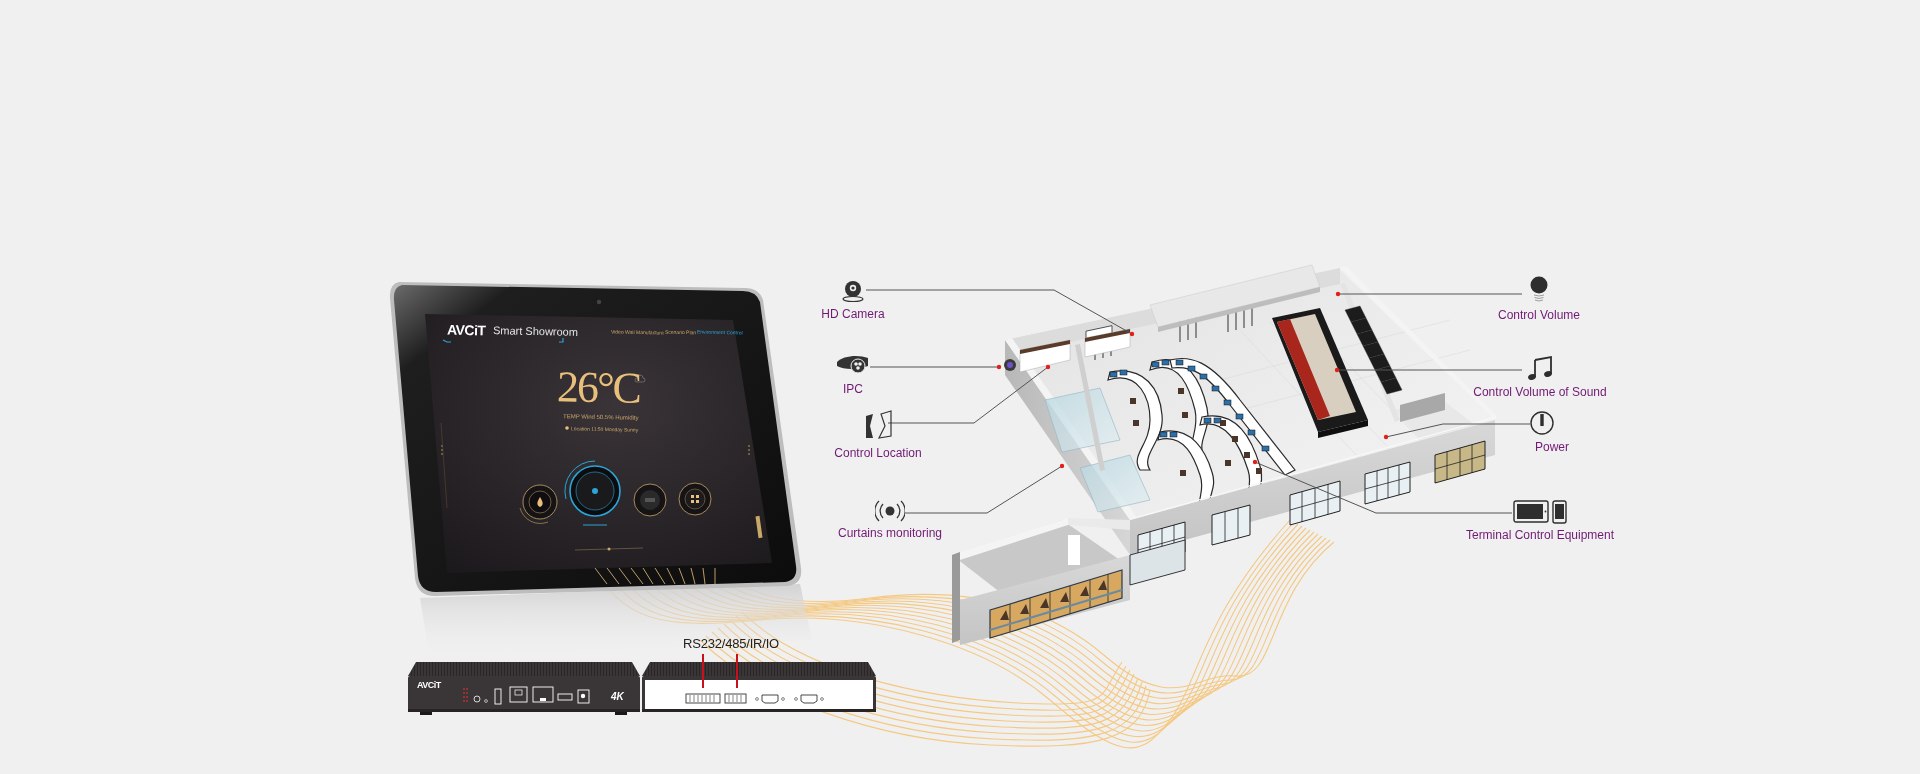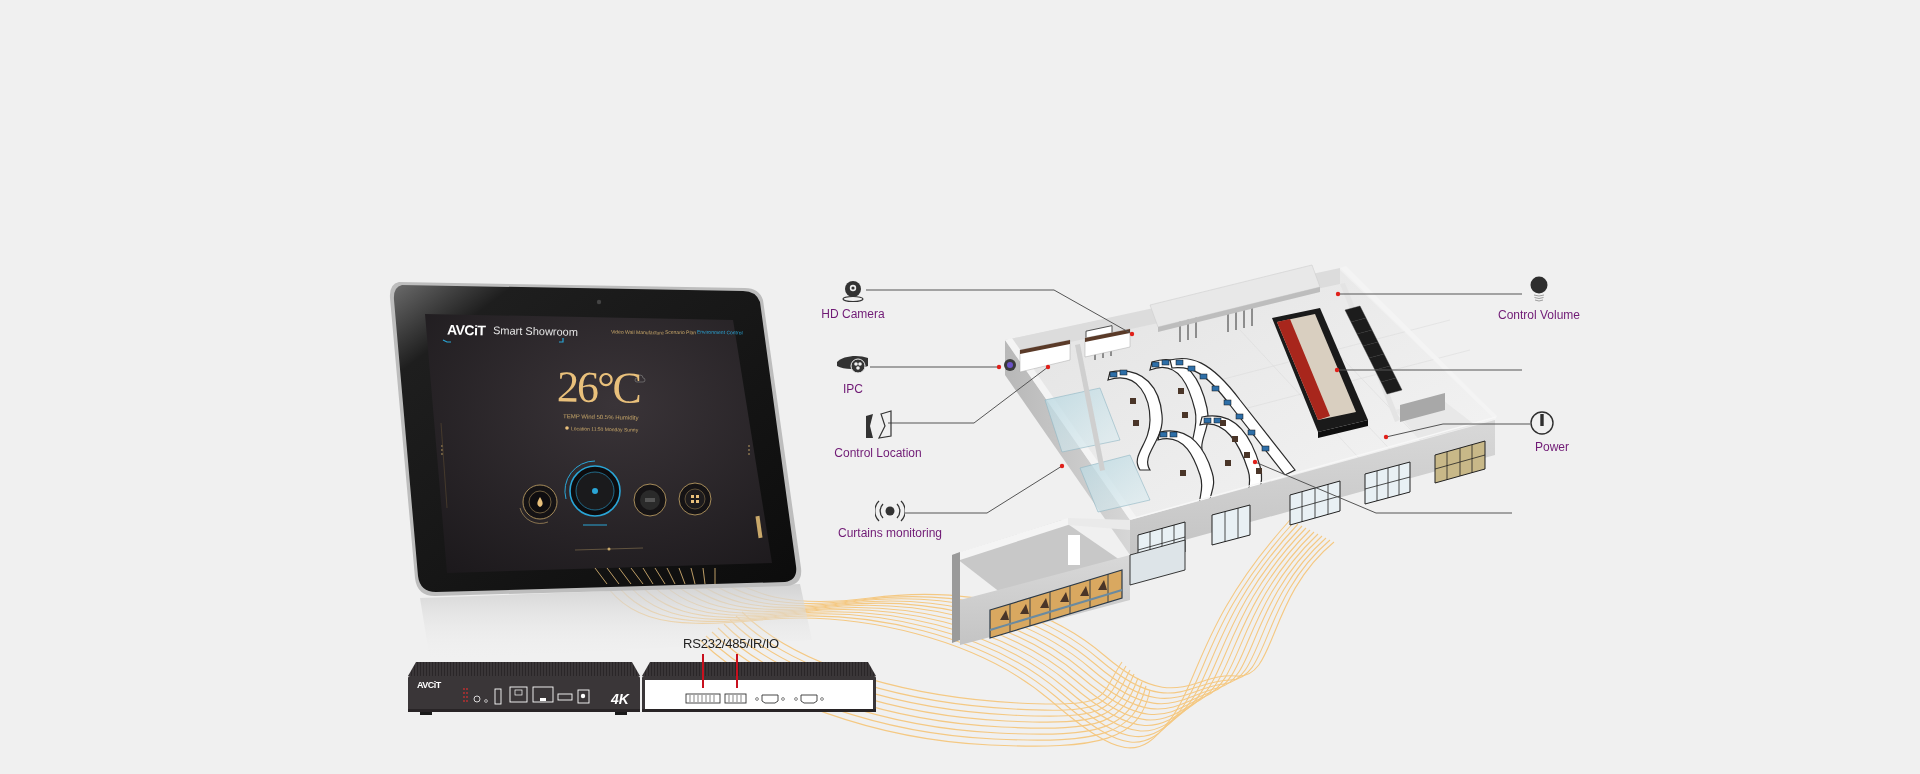--- a/index.html
+++ b/index.html
@@ -29,21 +29,21 @@
   
   .device-label {
     position:absolute; left:683px; top:636px;
     font-size:13px; color:#222; font-family:"Liberation Sans", sans-serif;
     letter-spacing:-0.2px;
   }
   .box-brand {
     position:absolute; left:417px; top:680px; color:#fff; font-size:9px; font-weight:bold; letter-spacing:-0.5px;
   }
   .box-4k {
-    position:absolute; left:611px; top:691px; color:#fff; font-size:14px; font-weight:bold; font-style:italic;
+    position:absolute; left:611px; top:691px; color:#fff; font-size:10px; font-weight:bold; font-style:italic;
   }
 
   
   .callout {
     position:absolute; text-align:center; color:#701a75;
     font-size:12px; font-family:"Liberation Sans", sans-serif; white-space:nowrap;
   }
   .callout .icon { display:block; margin:0 auto 4px auto; }
   .callout .label { display:block; }
 </style>
@@ -529,23 +529,42 @@
       <circle cx="11" cy="9" r="8.5" fill="#2e2e2e"></circle>
       <g stroke="#888" stroke-width="0.8" fill="none">
         <path d="M6 19 Q11 21 16 19"></path>
           <path d="M6.5 21.5 Q11 23.5 15.5 21.5"></path>
           <path d="M7 24 Q11 26 15 24"></path>
       </g>
     </svg>
     <span class="label">Control Volume</span>
   </div>
 
+  <div class="callout" style="left:1466px; top:355px; width:148px;">
+    <svg class="icon" width="28" height="26" viewBox="0 0 28 26">
+      <path d="M9 5 L25 2 L25 19" fill="none" stroke="#2e2e2e" stroke-width="1.8"></path>
+      <line x1="9" y1="5" x2="9" y2="22" stroke="#2e2e2e" stroke-width="1.8"></line>
+      <ellipse cx="6" cy="22" rx="4" ry="2.8" fill="#2e2e2e" transform="rotate(-20 6 22)"></ellipse>
+      <ellipse cx="22" cy="19" rx="4" ry="2.8" fill="#2e2e2e" transform="rotate(-20 22 19)"></ellipse>
+    </svg>
+    <span class="label">Control Volume of Sound</span>
+  </div>
 
   <div class="callout" style="left:1515px; top:410px; width:54px;text-align:right;">
     <svg class="icon" width="26" height="26" viewBox="0 0 26 26">
       <circle cx="13" cy="13" r="11" fill="none" stroke="#2e2e2e" stroke-width="1.4"></circle>
       <rect x="11.3" y="4" width="3.4" height="12" fill="#2e2e2e"></rect>
     </svg>
     <span class="label">Power</span>
   </div>
 
+  <div class="callout" style="left:1463px; top:500px; width:154px;">
+    <svg class="icon" width="54" height="24" viewBox="0 0 54 24">
+      <rect x="1" y="1" width="34" height="21" rx="2" fill="none" stroke="#2e2e2e" stroke-width="1.4"></rect>
+      <rect x="4" y="4" width="26" height="15" fill="#2e2e2e"></rect>
+      <circle cx="32.5" cy="11.5" r="0.9" fill="#2e2e2e"></circle>
+      <rect x="40" y="1" width="13" height="22" rx="2" fill="none" stroke="#2e2e2e" stroke-width="1.4"></rect>
+      <rect x="42" y="4" width="9" height="15" fill="#2e2e2e"></rect>
+    </svg>
+    <span class="label">Terminal Control Equipment</span>
+  </div>
 
 </div>
 
 </body></html>

